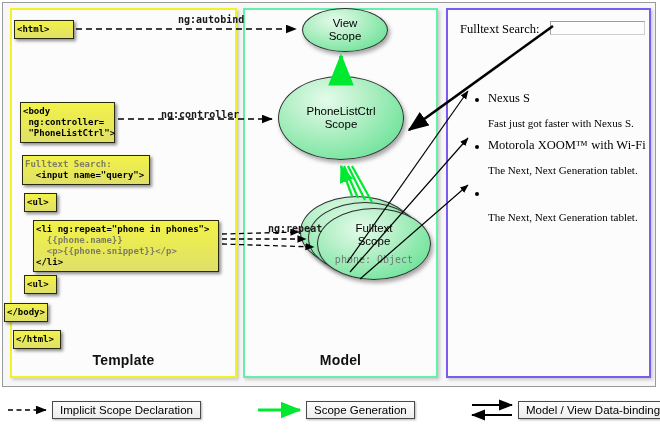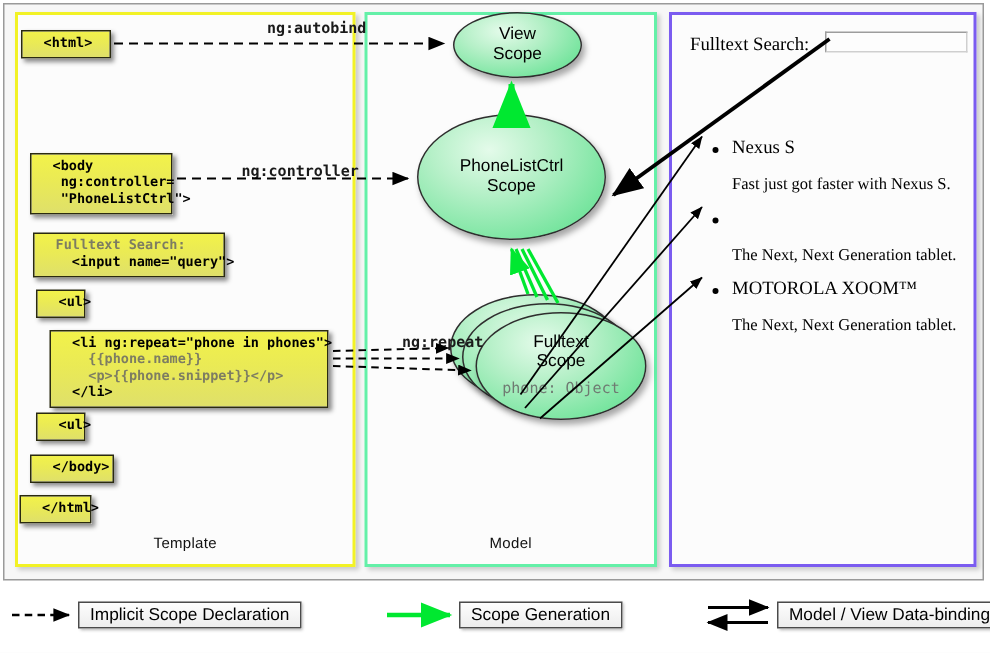--- a/index.html
+++ b/index.html
@@ -35,38 +35,38 @@
   }
   #col-template { left: 10px;  width: 227px; border: 2px solid #f2f226; }
   #col-model    { left: 243px; width: 195px; border: 2px solid #64f0a8; }
   #col-view     { left: 446px; width: 205px; border: 2px solid #7b5cf0; }
 
   .column-label {
     position: absolute;
     bottom: 8px;
     left: 0; right: 0;
     text-align: center;
-    font-size: 10px;
-    font-weight: 400;
+    font-size: 14px;
+    font-weight: 700;
     color: #111;
     letter-spacing: .2px;
   }
 
   
   .codebox {
     position: absolute;
     background: linear-gradient(to bottom, #f2f24a 0%, #eaea55 45%, #dfe06a 100%);
     border: 1px solid #2a2a10;
     box-shadow: 2px 2px 3px rgba(0,0,0,0.45);
     font-family: "DejaVu Sans Mono", "Liberation Mono", monospace;
     font-size: 9px;
     line-height: 11px;
     color: #7d7d62;
     font-weight: 700;
-    padding: 3px 14px;
+    padding: 3px 2px;
     white-space: pre;
     box-sizing: border-box;
   }
   .codebox .hl {
     color: #000;
     font-weight: 700;
   }
 
   
   .scope {
@@ -182,24 +182,24 @@
   <div class="column" id="col-view">
 
     <div class="view-serif" id="view-search-label">Fulltext Search:</div>
     <div id="view-search-input"></div>
 
     <div class="view-bullet" style="left:27px; top:88px;"></div>
     <div class="view-item view-serif view-name" style="top:81px; left:40px;">Nexus S</div>
     <div class="view-item view-serif view-snippet" style="top:107px; left:40px;">Fast just got faster with Nexus S.</div>
 
     <div class="view-bullet" style="left:27px; top:135px;"></div>
+    <div class="view-item view-serif view-name" style="top:128px; left:40px;">Motorola XOOM™  with Wi-Fi</div>
     <div class="view-item view-serif view-snippet" style="top:154px; left:40px;">The Next, Next Generation tablet.</div>
 
     <div class="view-bullet" style="left:27px; top:182px;"></div>
-    <div class="view-item view-serif view-name" style="top:175px; left:40px;">MOTOROLA XOOM™</div>
     <div class="view-item view-serif view-snippet" style="top:201px; left:40px;">The Next, Next Generation tablet.</div>
   </div>
 
   <div class="codebox" style="left:14px; top:20px; width:60px;"><span class="hl">&lt;html&gt;</span></div>
 
   <div class="codebox" style="left:20px; top:102px; width:95px;"><span class="hl">&lt;body</span>
 <span class="hl"> ng:controller=</span>
 <span class="hl"> "PhoneListCtrl"&gt;</span></div>
 
   <div class="codebox" style="left:22px; top:155px; width:128px;"><span>Fulltext Search:</span>
@@ -207,21 +207,21 @@
 
   <div class="codebox" style="left:24px; top:193px; width:33px;"><span class="hl">&lt;ul&gt;</span></div>
 
   <div class="codebox" style="left:33px; top:220px; width:186px;"><span class="hl">&lt;li ng:repeat="phone in phones"&gt;</span>
 <span>  {{phone.name}}</span>
 <span>  &lt;p&gt;{{phone.snippet}}&lt;/p&gt;</span>
 <span class="hl">&lt;/li&gt;</span></div>
 
   <div class="codebox" style="left:24px; top:275px; width:33px;"><span class="hl">&lt;ul&gt;</span></div>
 
-  <div class="codebox" style="left:20px; top:303px; width:56px;"><span class="hl">&lt;/body&gt;</span></div>
+  <div class="codebox" style="left:4px; top:303px; width:44px;"><span class="hl">&lt;/body&gt;</span></div>
 
   <div class="codebox" style="left:13px; top:330px; width:48px;"><span class="hl">&lt;/html&gt;</span></div>
 
   <div class="scope" style="left:302px; top:8px; width:86px; height:44px;">
     <div class="title">
       <div>View</div>
       <div>Scope</div>
     </div>
   </div>
 

